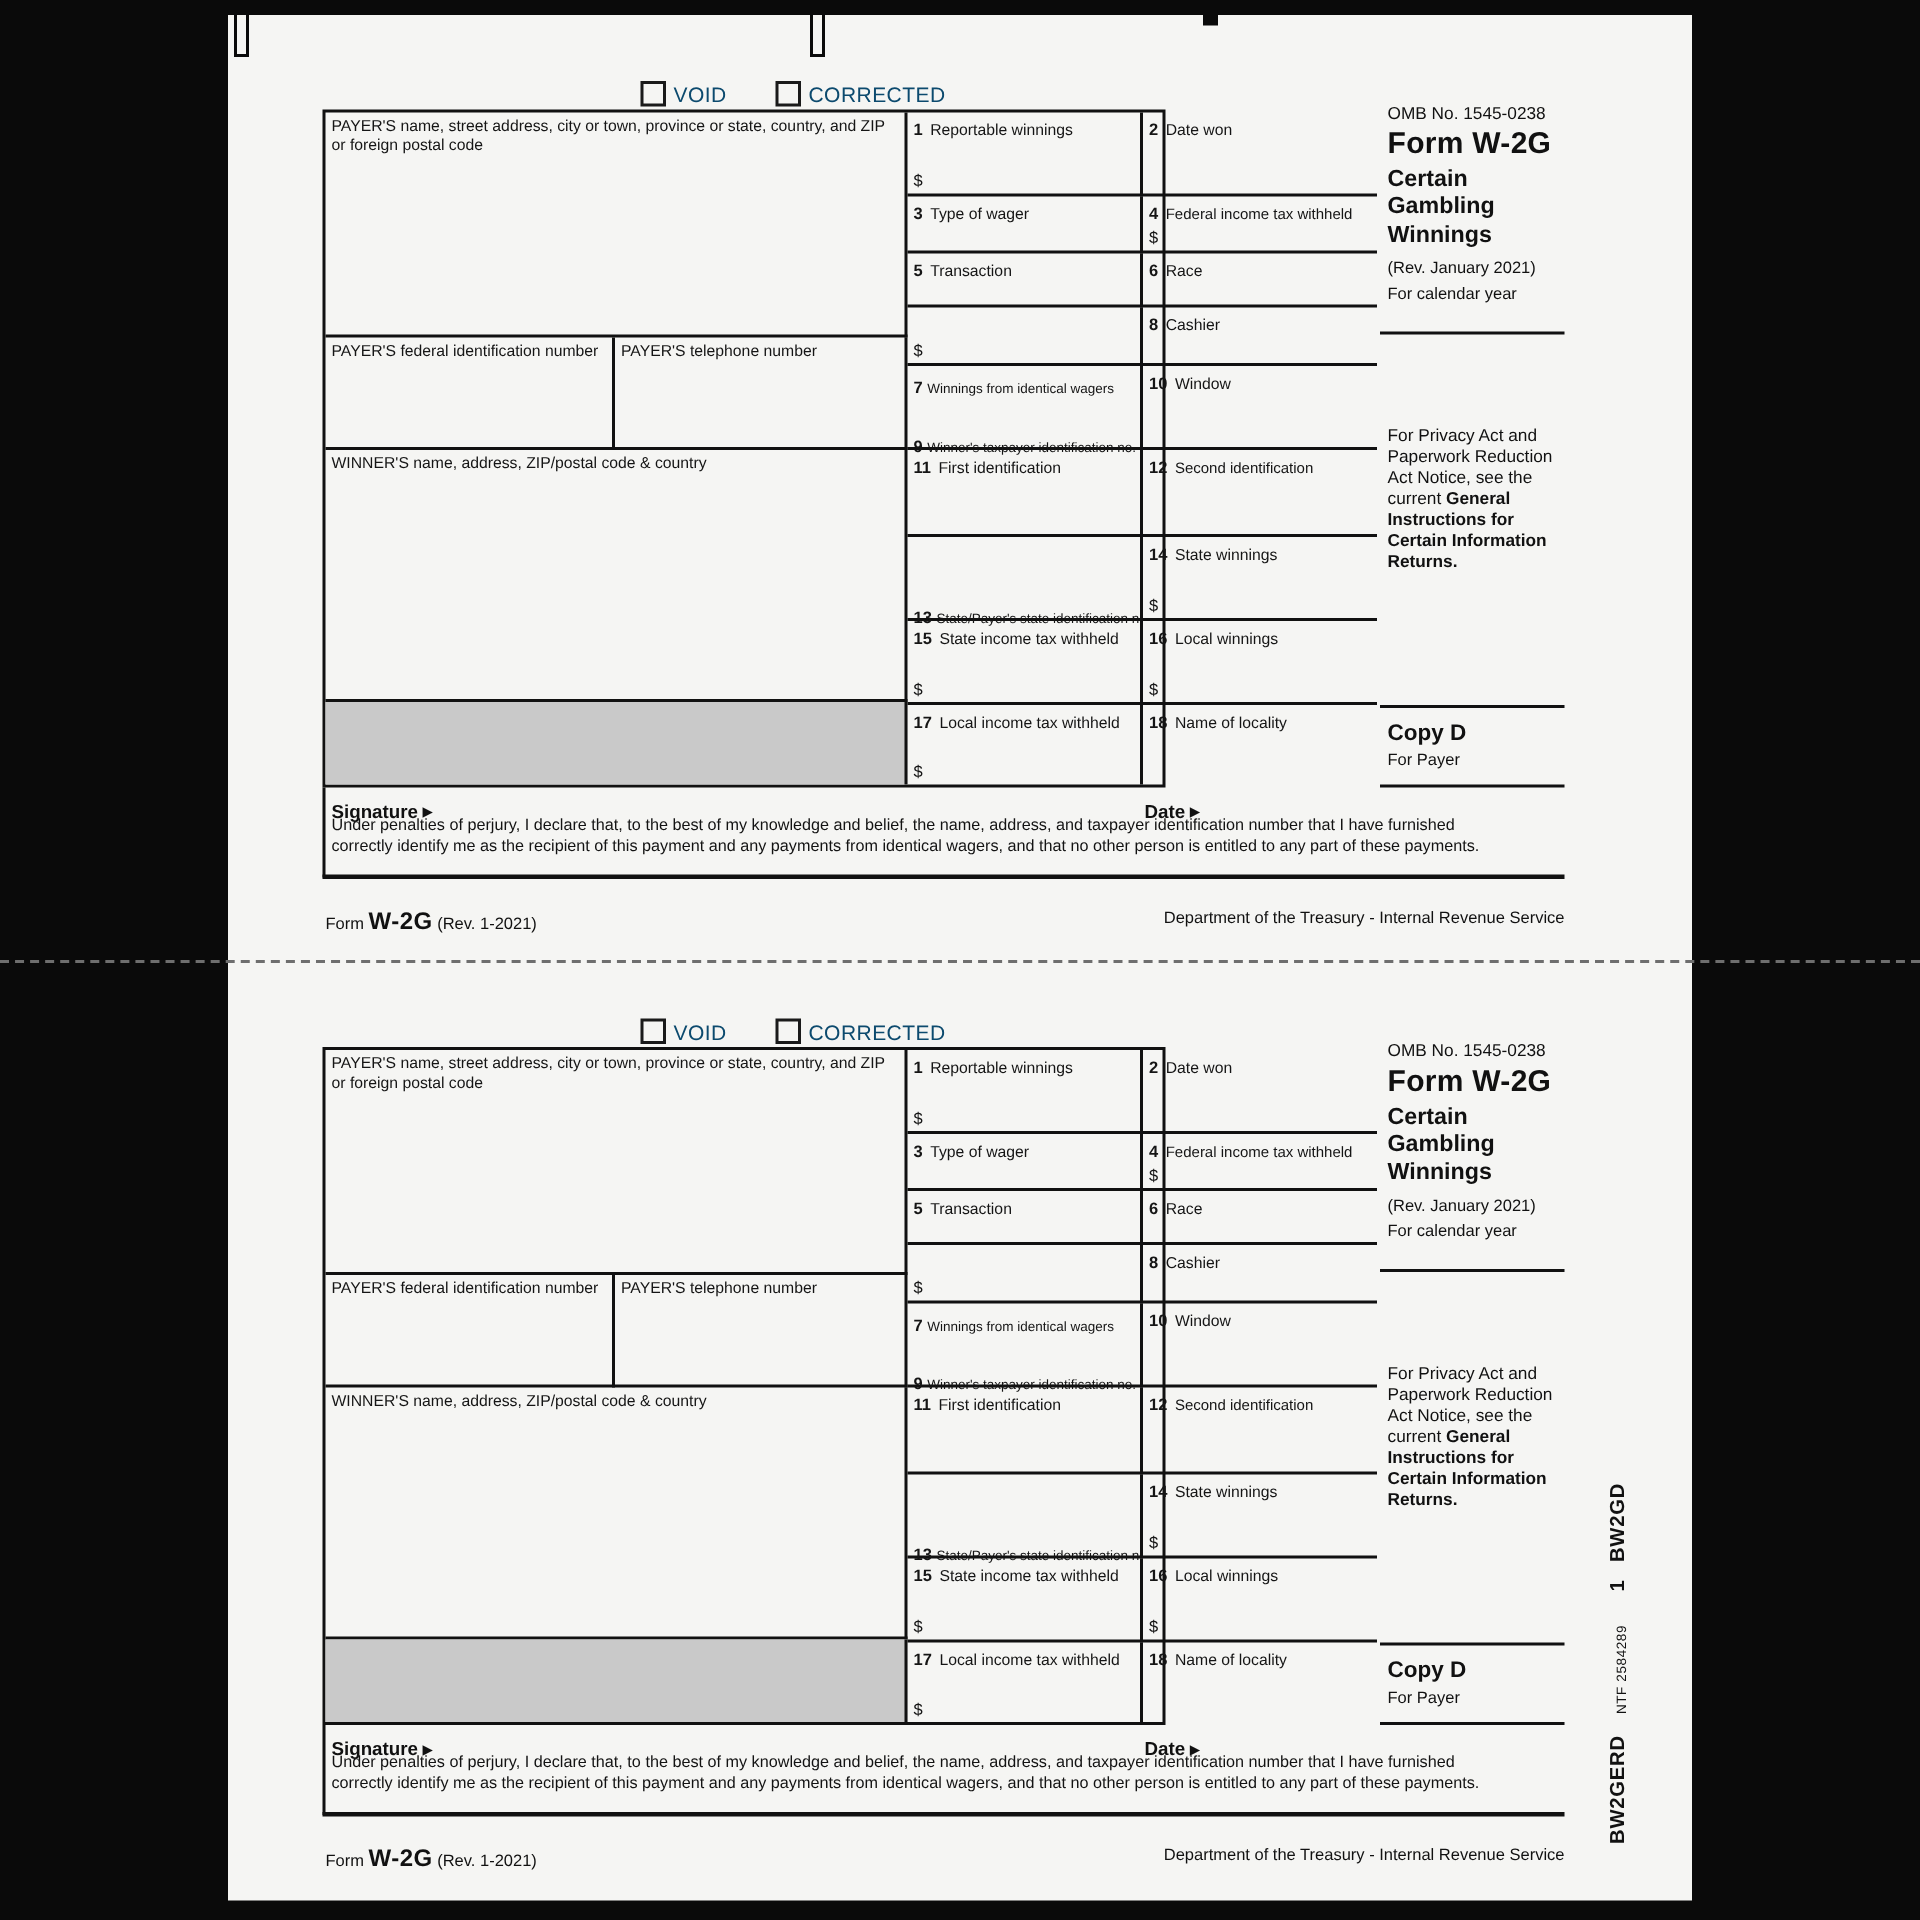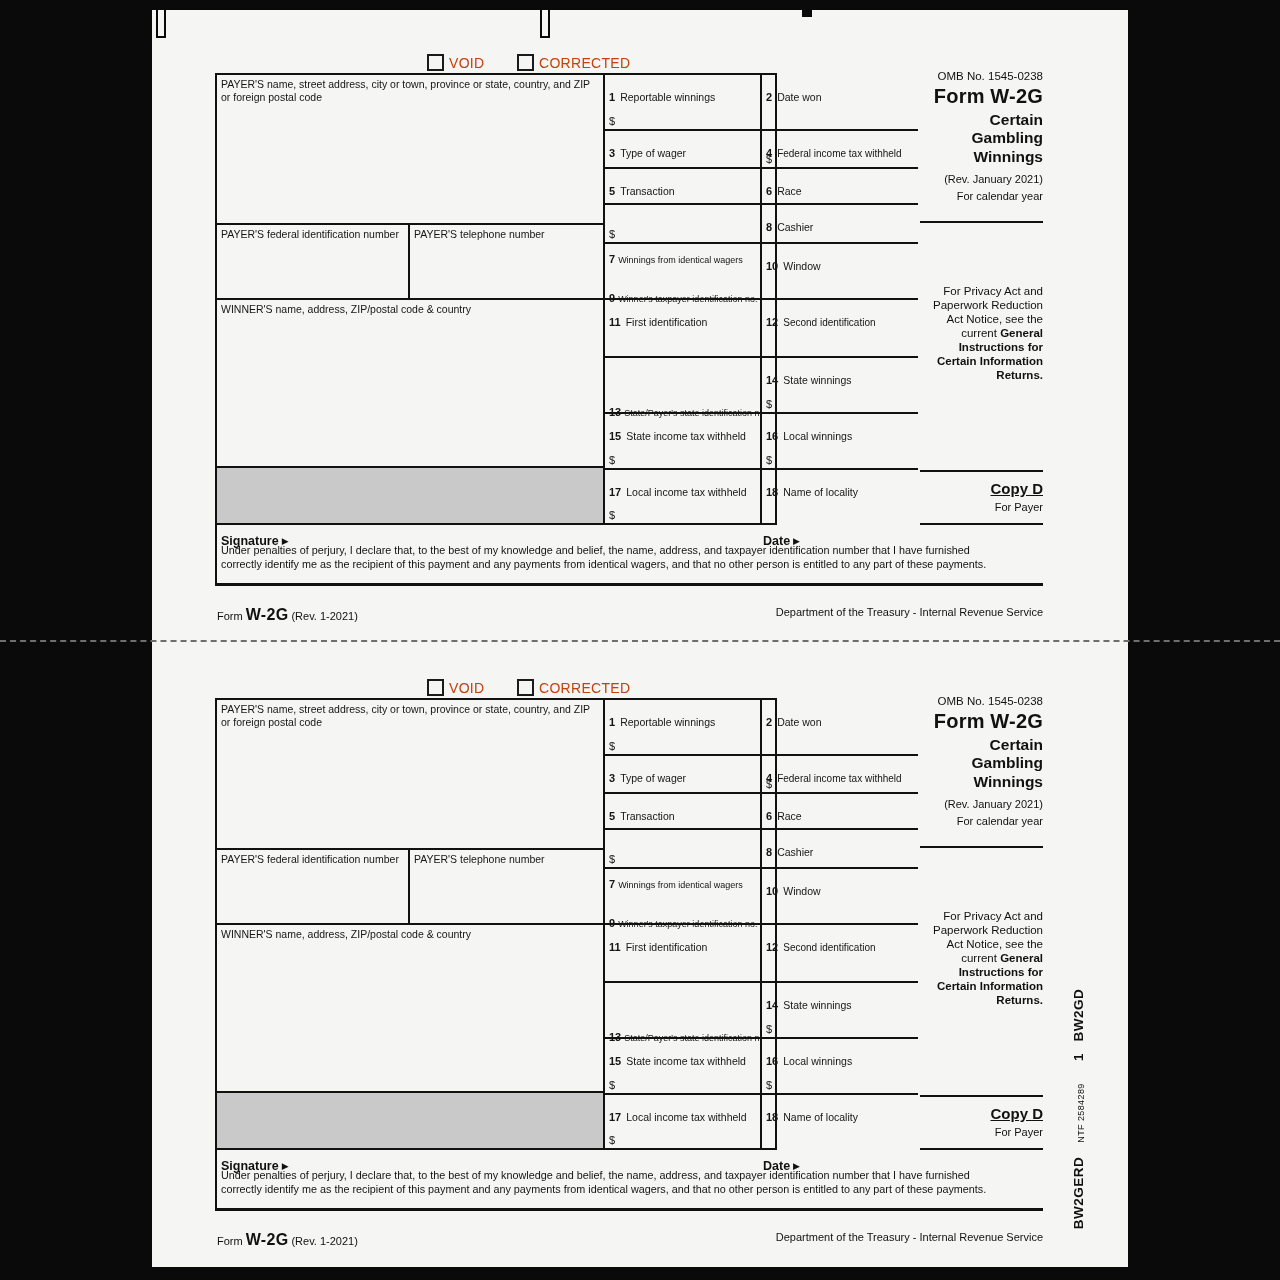--- a/index.html
+++ b/index.html
@@ -6,42 +6,42 @@
     font-family:"Liberation Sans","DejaVu Sans",sans-serif;-webkit-font-smoothing:antialiased;}
   #canvas{position:relative;width:1280px;height:1280px;background:#0a0a0a;}
   #page{position:absolute;left:152px;top:10px;width:976px;height:1257px;background:#f5f5f3;}
   .notch{position:absolute;top:0;width:10px;height:28px;background:#f5f5f3;border:2px solid #0a0a0a;border-top:none;box-sizing:border-box;}
   .regmark{position:absolute;background:#0a0a0a;}
   .perf{position:absolute;left:0;top:640px;width:1280px;border-top:2px dashed #6e6e6e;}
   .copy{position:absolute;left:63px;width:828px;height:558px;}
   
   .ckrow{position:absolute;top:0;left:0;height:19px;width:828px;}
   .ckbox{position:absolute;top:0;width:17px;height:17px;border:2px solid #1a1a1a;background:#f5f5f3;box-sizing:border-box;}
-  .cklbl{position:absolute;top:1px;font-size:14px;color:#c2410c;letter-spacing:.3px;}
+  .cklbl{position:absolute;top:1px;font-size:14px;color:#0c4a6e;letter-spacing:.3px;}
   
   .tbl{position:absolute;left:0;top:19px;width:562px;height:452px;border:2px solid #111;box-sizing:border-box;}
   .cell{position:absolute;box-sizing:border-box;color:#151515;}
   .br{border-right:2px solid #111;}
   .bb{border-bottom:2px solid #111;}
   .area-lbl{font-size:10.5px;line-height:1.25;padding:3px 4px 0 4px;color:#151515;}
-  .bl{padding:16px 2px 0 4px;font-size:10.5px;line-height:1.2;white-space:nowrap;overflow:hidden;}
+  .bl{padding:6px 2px 0 4px;font-size:10.5px;line-height:1.2;white-space:nowrap;overflow:hidden;}
   .bn{font-weight:bold;font-size:11px;margin-right:5px;}
   .sm .bl{font-size:9px;padding-top:5px;margin-top:43px;}
   .sm .bn{font-size:11px;margin-right:3px;}
   .dollar{position:absolute;left:4px;bottom:2px;font-size:11px;color:#151515;}
   .gray{background:#c9c9c9;}
   
-  .info{position:absolute;left:710px;width:118px;text-align:right;color:#111;}
+  .info{position:absolute;left:710px;width:118px;color:#111;}
   .omb{font-size:11.5px;}
   .w2g-title{font-size:20px;font-weight:bold;letter-spacing:.2px;}
   .subtitle{font-size:15.5px;font-weight:bold;line-height:1.18;white-space:pre-line;}
   .rev{font-size:11px;}
   .privacy{font-size:11.5px;line-height:1.22;}
   .hline{position:absolute;background:#111;height:2px;}
-  .copyD{font-size:15px;font-weight:bold;text-decoration:underline;}
+  .copyD{font-size:15px;font-weight:bold;}
   .forPayer{font-size:11px;font-weight:normal;}
   
   .lborder{position:absolute;left:0;top:471px;width:2px;height:60px;background:#111;}
   .perjury{position:absolute;left:6px;top:489px;width:792px;font-size:10.8px;line-height:1.32;color:#131313;}
   .sig{position:absolute;top:480px;font-size:12.5px;font-weight:bold;color:#111;}
   .ptr{font-size:9px;vertical-align:1px;margin-left:3px;}
   .thick{position:absolute;left:0;top:529px;width:828px;height:3px;background:#111;}
   .footer{position:absolute;top:552px;font-size:11px;color:#111;}
   .fw2g{font-weight:bold;font-size:16px;letter-spacing:.3px;}
   

